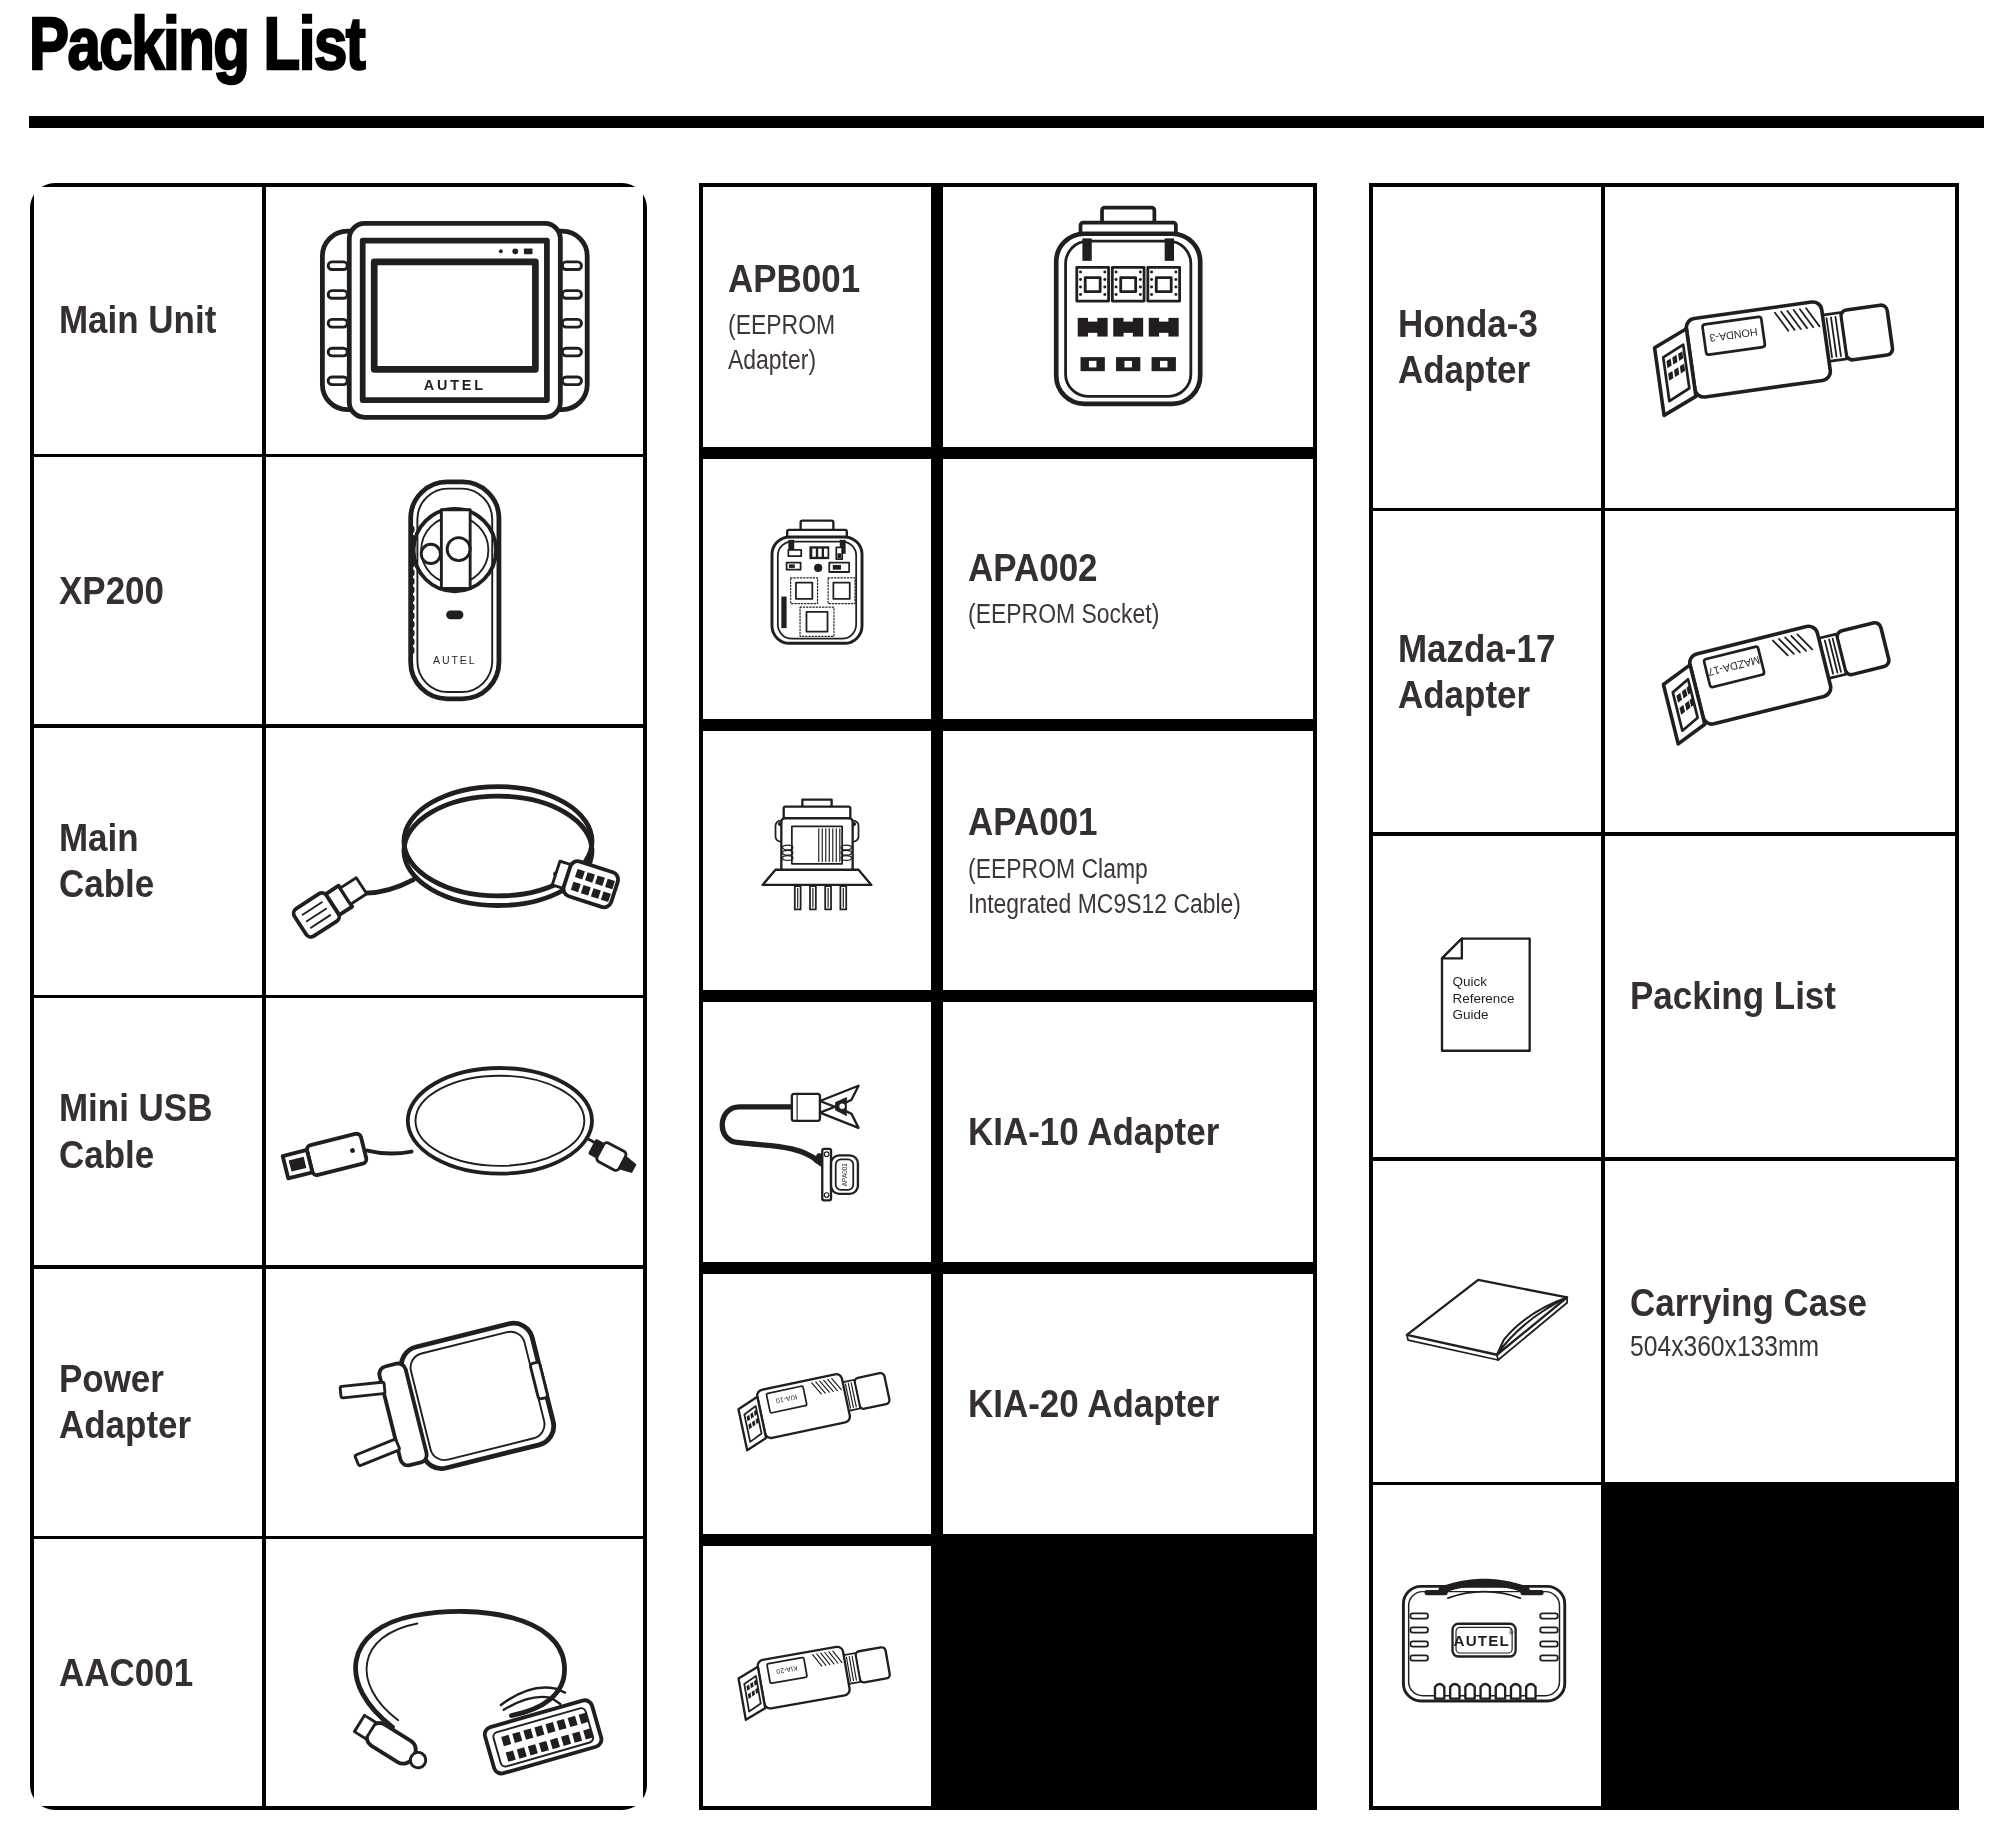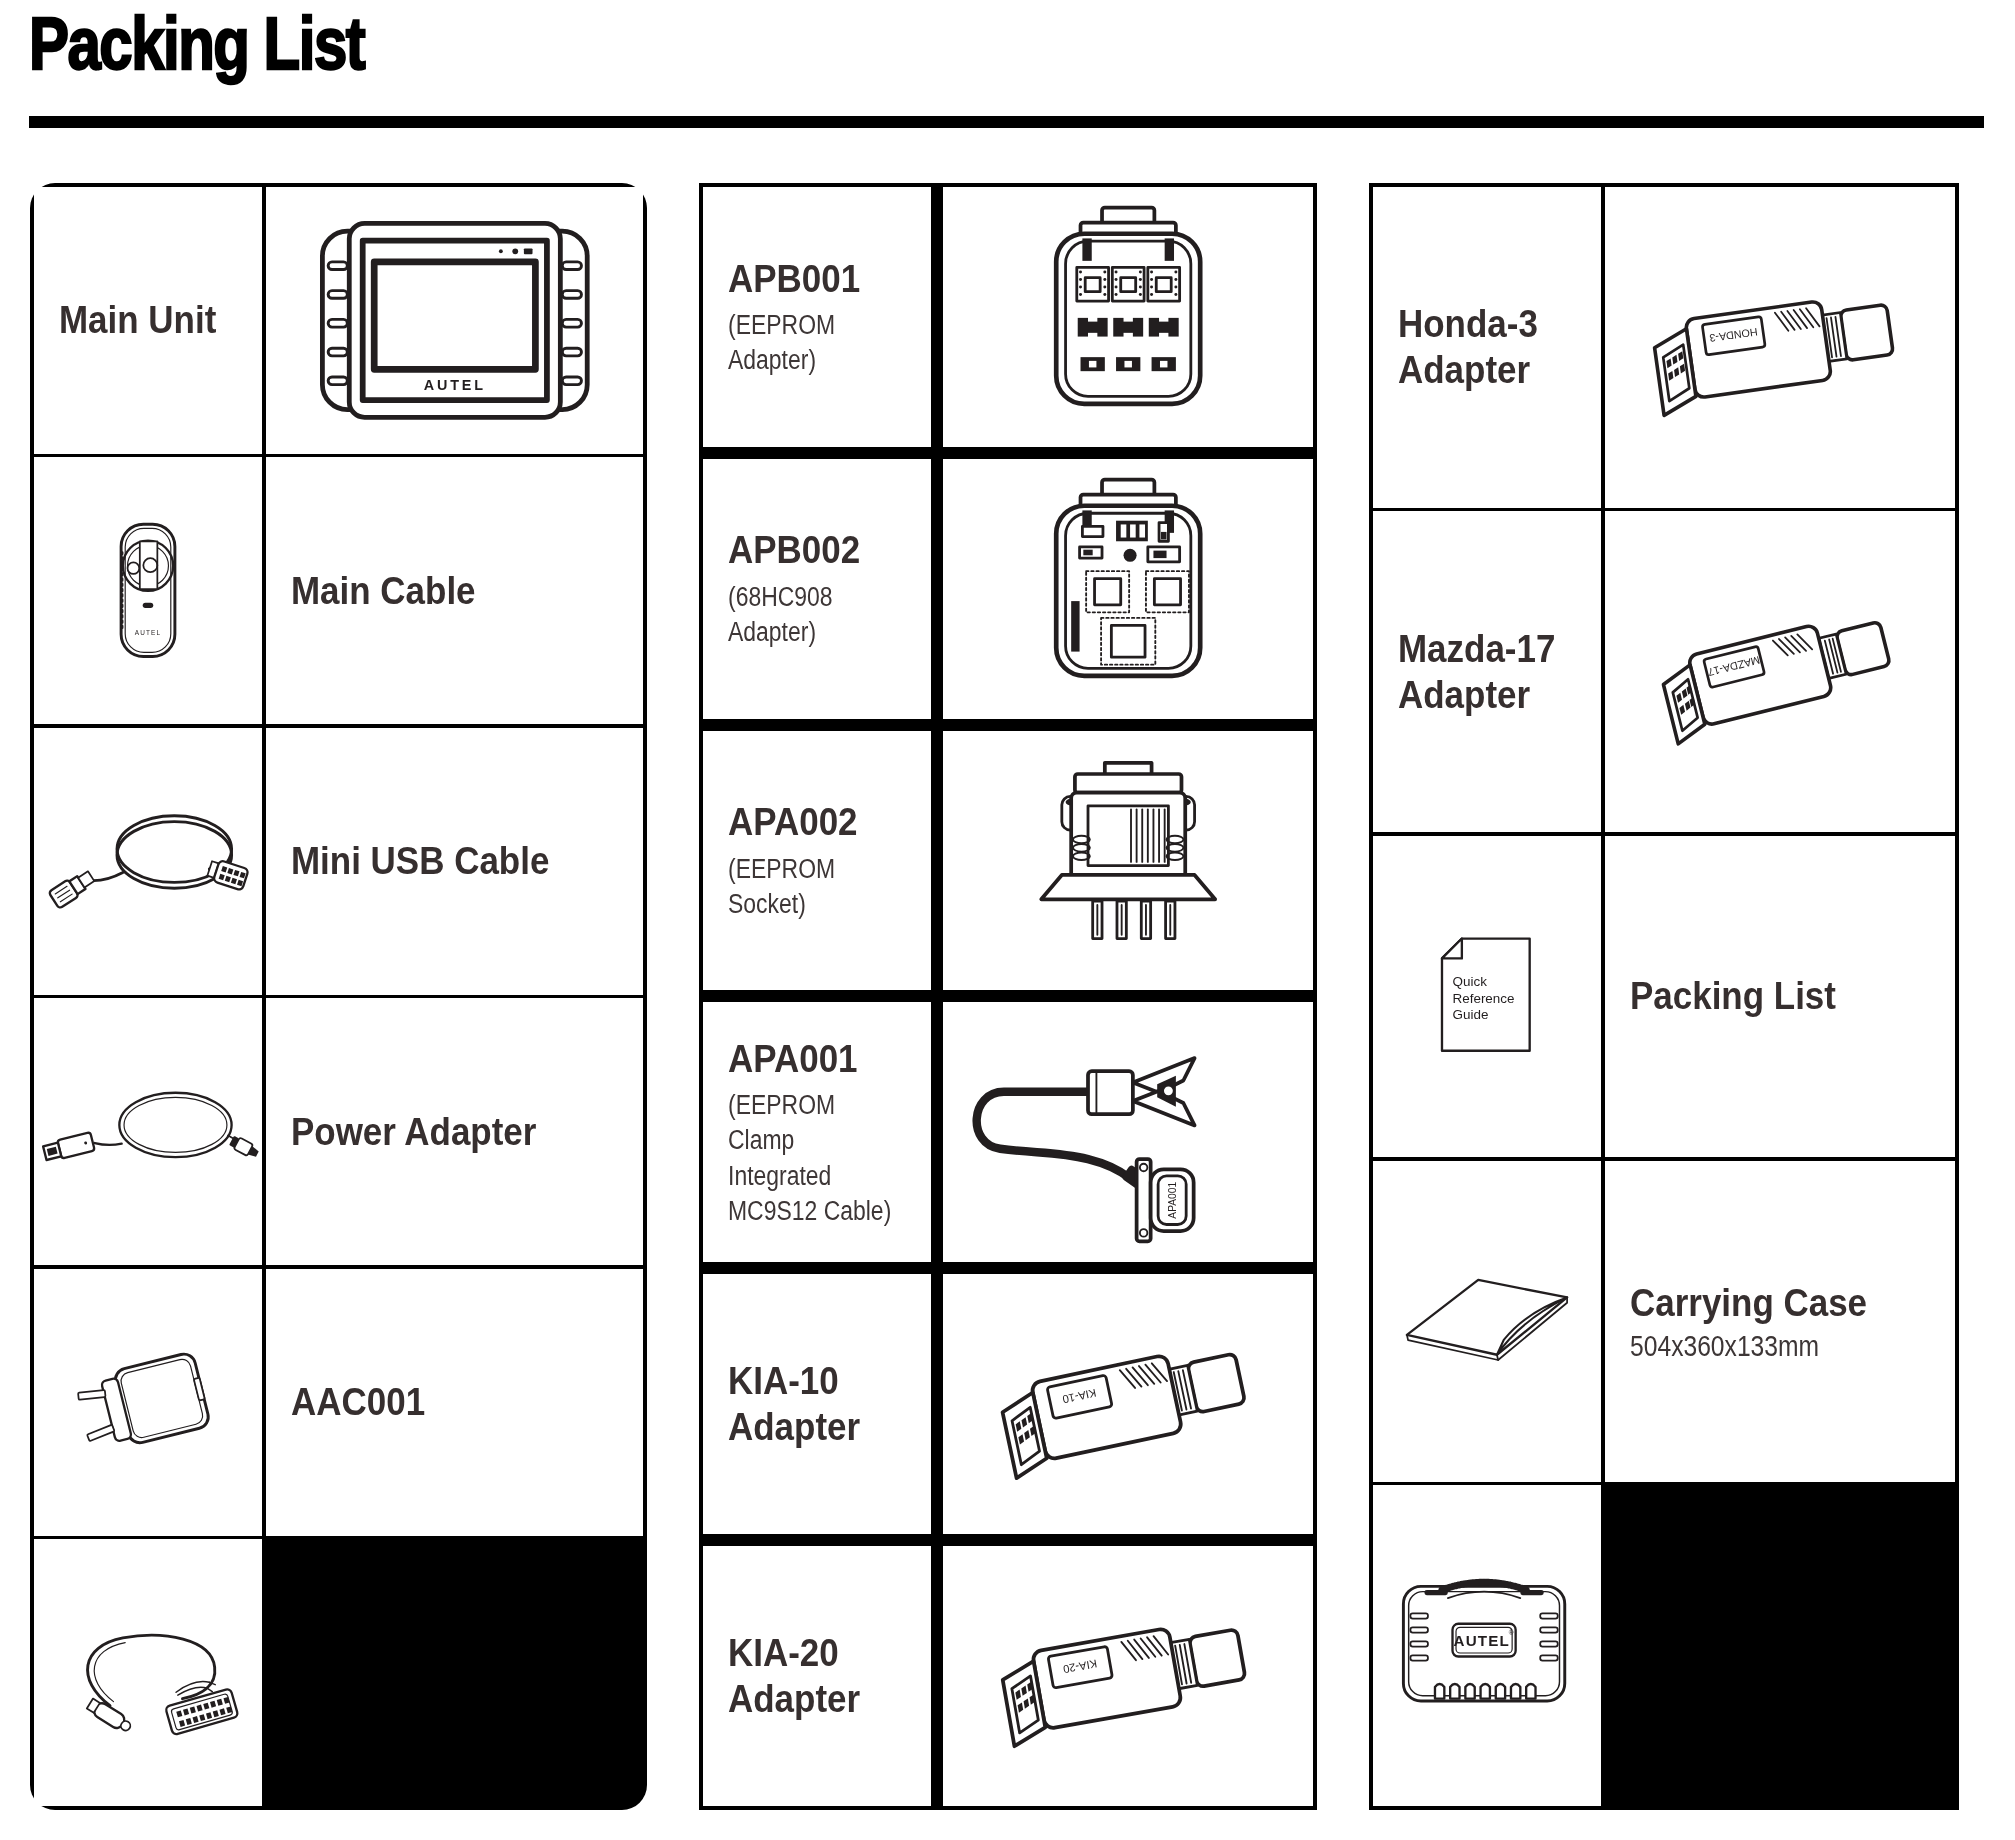--- a/index.html
+++ b/index.html
@@ -78,20 +78,24 @@
       </g>
       <rect class="s" x="99" y="56" width="192" height="166" stroke-width="6"></rect>
       <rect class="s" x="111" y="78" width="168" height="112" stroke-width="7"></rect>
       <circle class="k" cx="243" cy="67" r="2"></circle>
       <circle class="k" cx="258" cy="67" r="3"></circle>
       <rect class="k" x="267" y="64" width="9" height="6" rx="1"></rect>
       <text x="195" y="212" font-size="15" font-weight="bold" letter-spacing="3" text-anchor="middle">AUTEL</text>
     </svg>
   </div>
 
+  <div class="cell text">
+    <div class="label">XP200</div>
+
+  </div>
   <div class="cell art">
     <svg viewBox="0 0 390 278" preserveAspectRatio="xMidYMid meet">
       <rect class="s" x="149" y="26" width="92" height="226" rx="38" stroke-width="5"></rect>
       <rect class="n" x="156" y="33" width="78" height="212" rx="32" stroke-width="2"></rect>
       <path class="n" d="M151 74 V 206" stroke-width="4" stroke-dasharray="3 6"></path>
       <circle class="n" cx="195" cy="97" r="43" stroke-width="4"></circle>
       <circle class="n" cx="195" cy="97" r="35" stroke-width="2"></circle>
       <rect class="s" x="181" y="55" width="30" height="82" stroke-width="3"></rect>
       <circle class="s" cx="170" cy="101" r="10" stroke-width="3"></circle>
       <circle class="n" cx="199" cy="96" r="12" stroke-width="3"></circle>
@@ -293,24 +297,20 @@
         <rect class="k" x="144" y="182" width="26" height="15"></rect>
           <rect x="153" y="186" width="8" height="7" fill="#fff"></rect>
         <rect class="k" x="182" y="182" width="26" height="15"></rect>
           <rect x="191" y="186" width="8" height="7" fill="#fff"></rect>
         <rect class="k" x="220" y="182" width="26" height="15"></rect>
           <rect x="229" y="186" width="8" height="7" fill="#fff"></rect>
       </g>
     </svg>
   </div>
 
-  <div class="cell text">
-    <div class="label">APB002</div>
-    <div class="sub">(68HC908 Adapter)</div>
-  </div>
   <div class="cell art">
     <svg viewBox="0 0 390 278" preserveAspectRatio="xMidYMid meet">
       <rect class="s" x="167" y="22" width="56" height="20" rx="3" stroke-width="4"></rect>
       <rect class="s" x="144" y="38" width="102" height="18" rx="3" stroke-width="4"></rect>
       <rect class="s" x="118" y="50" width="154" height="182" rx="30" stroke-width="5"></rect>
       <rect class="n" x="128" y="58" width="134" height="166" rx="24" stroke-width="3"></rect>
       <rect class="k" x="146" y="55" width="10" height="24"></rect>
       <rect class="k" x="234" y="55" width="10" height="24"></rect>
       <rect class="s" x="146" y="72" width="22" height="11" stroke-width="3"></rect>
       <rect class="k" x="182" y="66" width="34" height="22"></rect>

